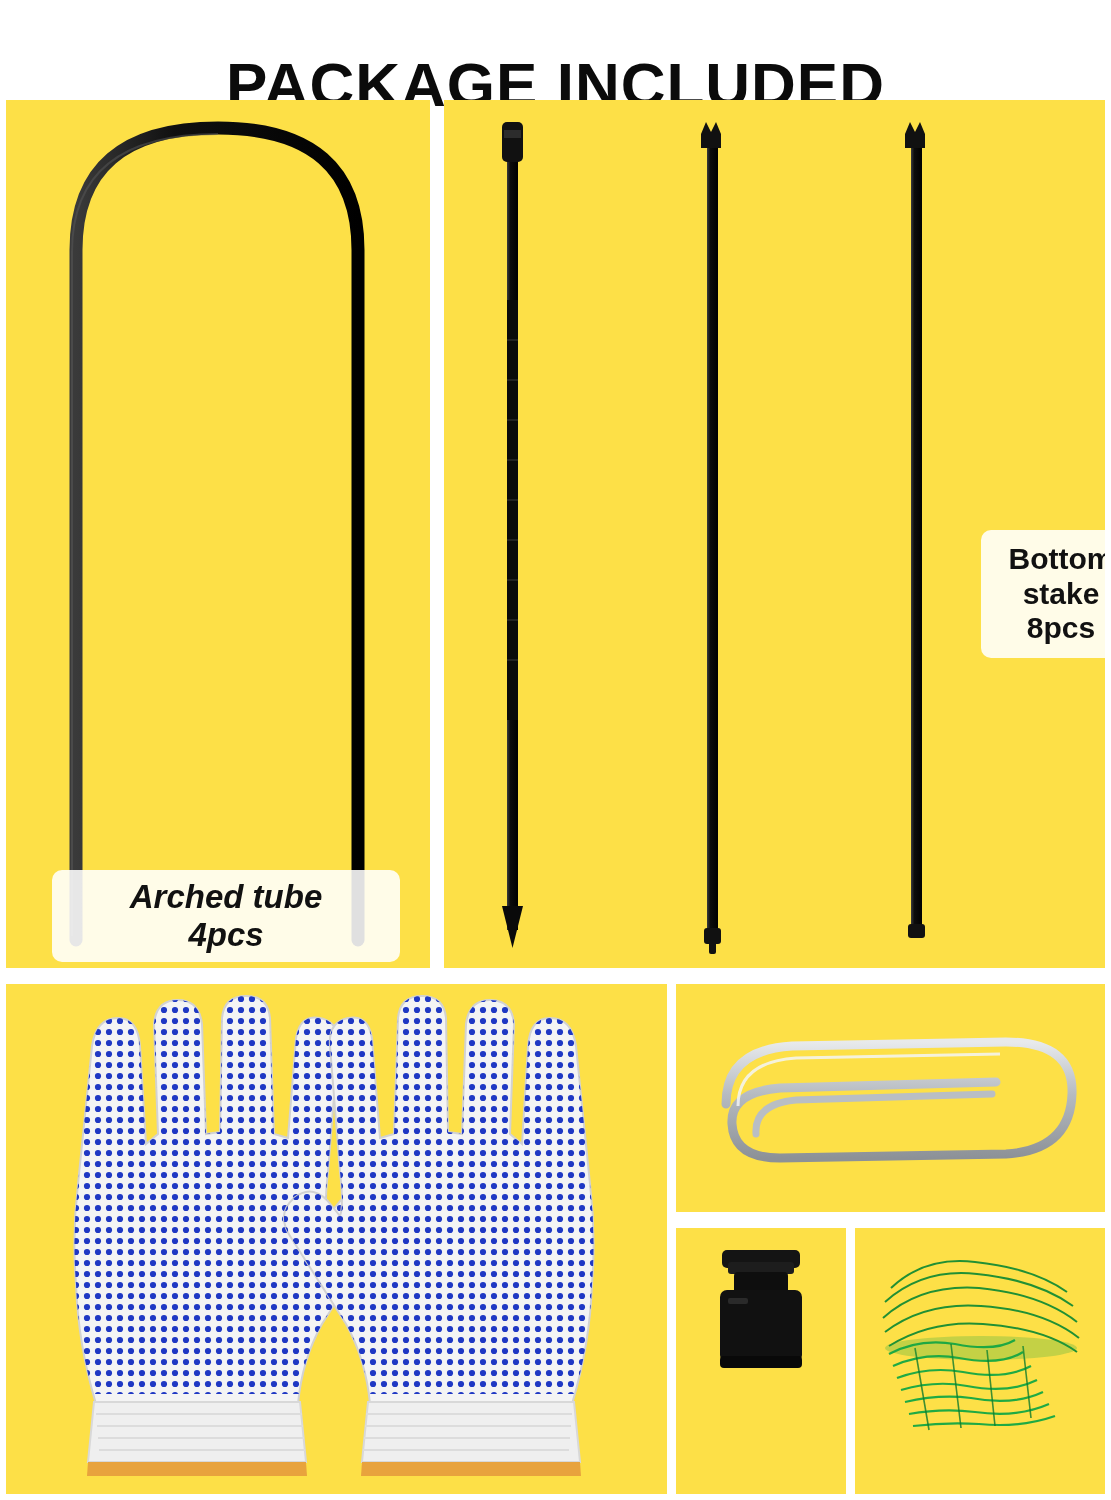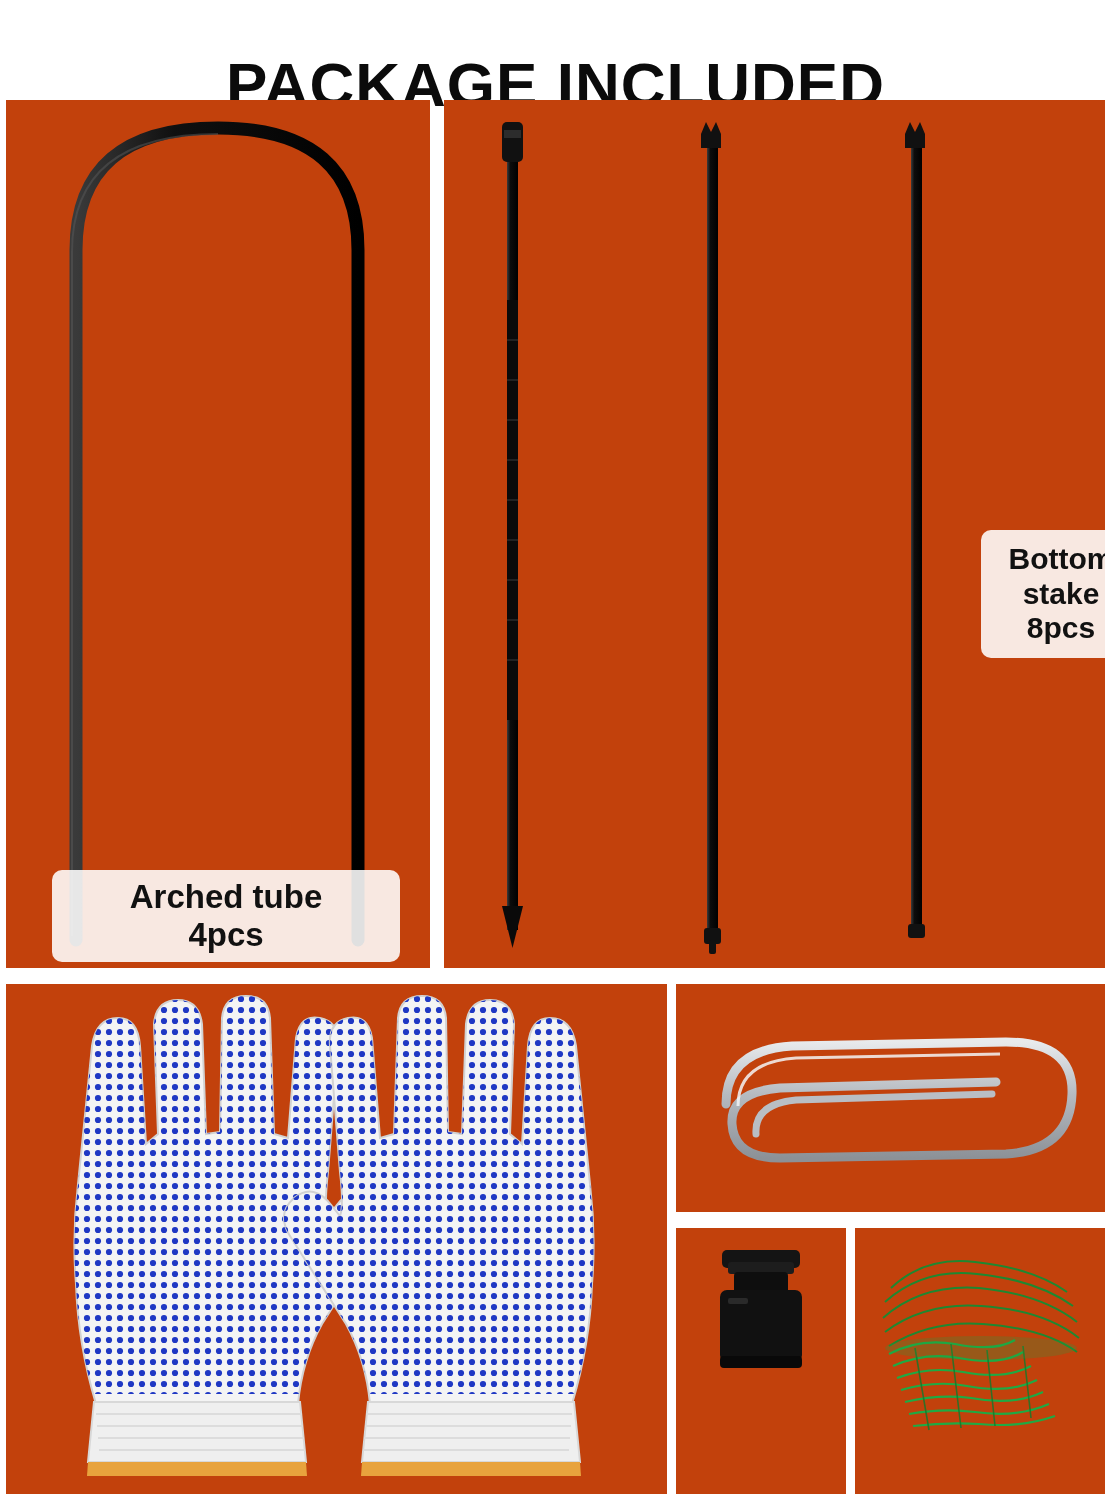--- a/index.html
+++ b/index.html
@@ -29,25 +29,25 @@
     font-weight: bold;
     letter-spacing: 1px;
     color: #0b0b0b;
     font-family: "Liberation Sans", sans-serif;
     margin-top: 36px;
   }
 
   
   .panel {
     position: absolute;
-    background: #c2410c;
+    background: #fde047;
     overflow: hidden;
   }
 
-  #panel-arch   { left: 6px;   top: 100px;  width: 424px; height: 868px; }
+  #panel-arch   { left: 6px;   top: 100px;  width: 424px; height: 868px; font-style: italic; }
   #panel-poles  { left: 444px; top: 100px; width: 661px; height: 868px; }
   #panel-gloves { left: 6px;   top: 984px; width: 661px; height: 510px; }
   #panel-clips  { left: 676px; top: 984px; width: 429px; height: 228px; }
   #panel-netclip{ left: 676px; top: 1228px; width: 170px; height: 266px; }
   #panel-netting{ left: 855px; top: 1228px; width: 250px; height: 266px; }
 
   
   .caption {
     position: absolute;
     background: rgba(255,255,255,0.88);

